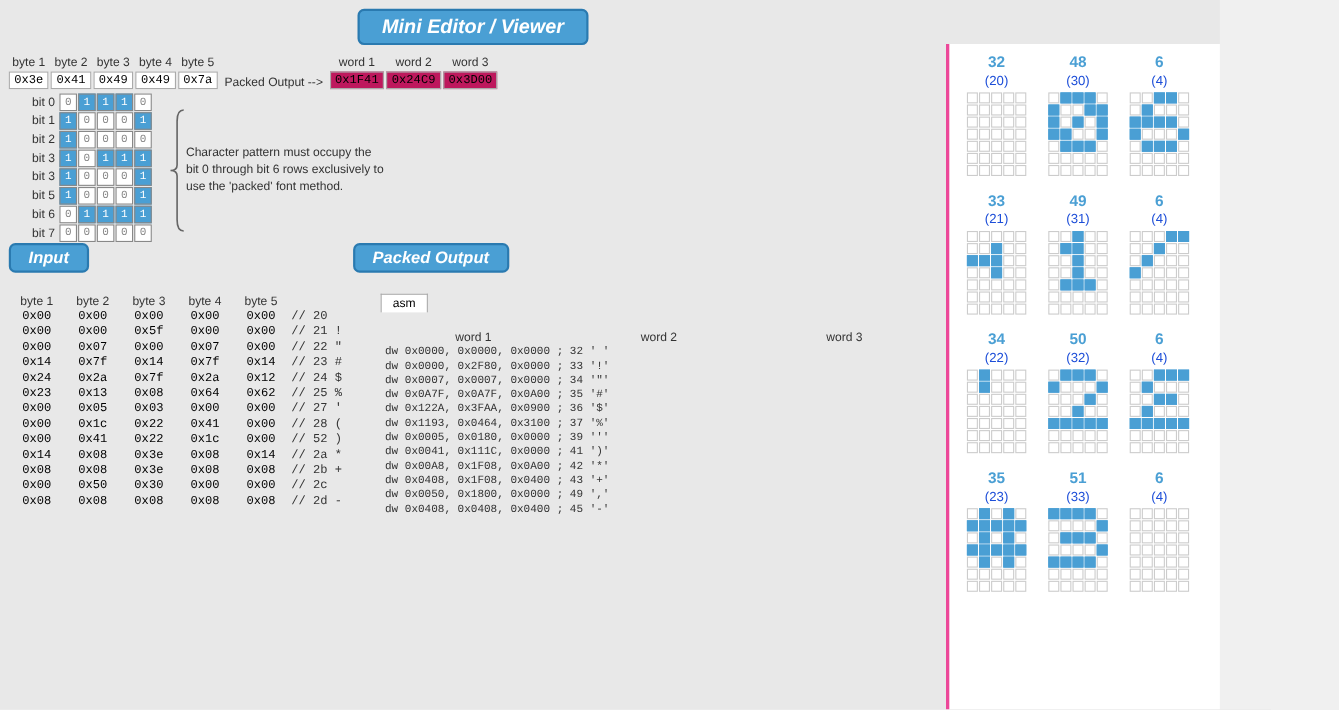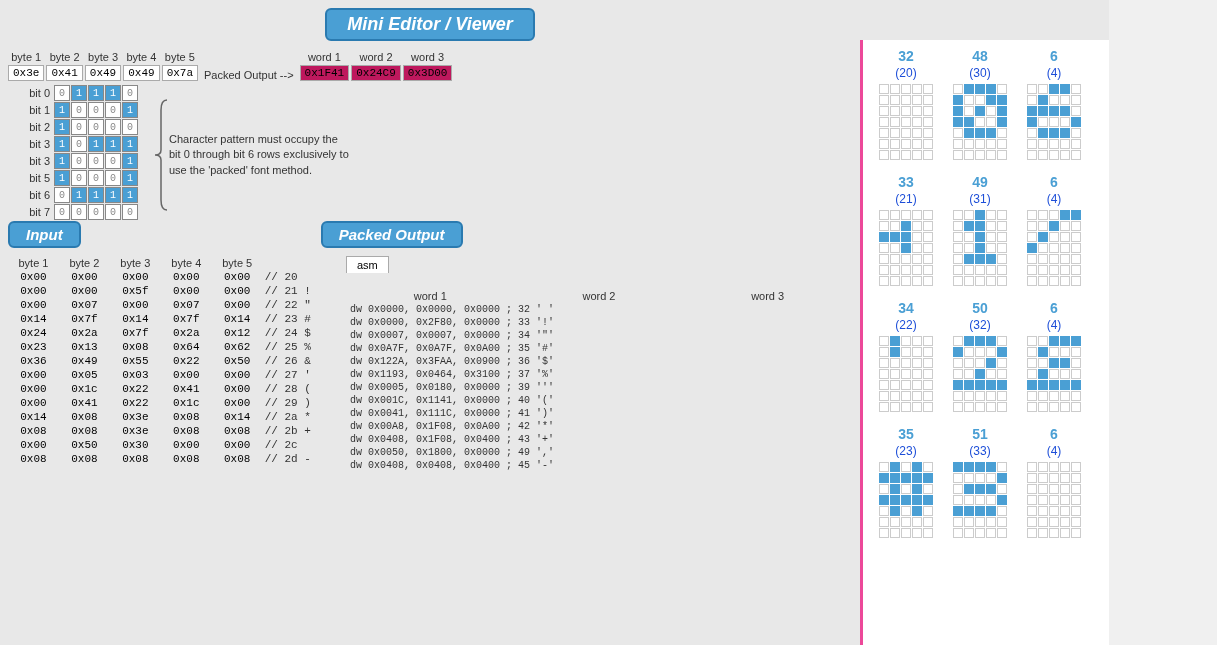--- a/index.html
+++ b/index.html
@@ -447,21 +447,21 @@
         </div>
 
       <div class="annotation-area">
         <svg width="16" height="120">
           <path d="M14,5 Q8,5 8,15 L8,55 Q8,60 2,60 Q8,60 8,65 L8,105 Q8,115 14,115" fill="none" stroke="#666" stroke-width="1.5"></path>
         </svg>
         <span class="annotation-text">Character pattern must occupy the bit 0 through bit 6 rows exclusively to use the 'packed' font method.</span>
       </div>
     </div>
 
-    <div style="display:flex; align-items:center; margin-bottom:8px; gap: 240px;">
+    <div style="display:flex; align-items:center; margin-bottom:19px; gap: 240px;">
       <span class="section-badge">Input</span>
       <span class="section-badge">Packed Output</span>
     </div>
 
     <div class="bottom-section">
 
       <div class="input-area">
         <table class="data-table">
           <thead>
             <tr id="input-header-row">
@@ -516,28 +516,20 @@
               </tr>
               <tr>
                 <td>0x23</td>
                 <td>0x13</td>
                 <td>0x08</td>
                 <td>0x64</td>
                 <td>0x62</td>
                 <td class="comment">// 25 %</td>
               </tr>
               <tr>
-                <td>0x36</td>
-                <td>0x49</td>
-                <td>0x55</td>
-                <td>0x22</td>
-                <td>0x50</td>
-                <td class="comment">// 26 &amp;</td>
-              </tr>
-              <tr>
                 <td>0x00</td>
                 <td>0x05</td>
                 <td>0x03</td>
                 <td>0x00</td>
                 <td>0x00</td>
                 <td class="comment">// 27 '</td>
               </tr>
               <tr>
                 <td>0x00</td>
                 <td>0x1c</td>
@@ -545,21 +537,21 @@
                 <td>0x41</td>
                 <td>0x00</td>
                 <td class="comment">// 28 (</td>
               </tr>
               <tr>
                 <td>0x00</td>
                 <td>0x41</td>
                 <td>0x22</td>
                 <td>0x1c</td>
                 <td>0x00</td>
-                <td class="comment">// 29 )</td>
+                <td class="comment">// 52 )</td>
               </tr>
               <tr>
                 <td>0x14</td>
                 <td>0x08</td>
                 <td>0x3e</td>
                 <td>0x08</td>
                 <td>0x14</td>
                 <td class="comment">// 2a *</td>
               </tr>
               <tr>
@@ -618,23 +610,20 @@
               <tr>
                 <td colspan="3">dw 0x122A, 0x3FAA, 0x0900 ;  36  '$'</td>
               </tr>
               <tr>
                 <td colspan="3">dw 0x1193, 0x0464, 0x3100 ;  37  '%'</td>
               </tr>
               <tr>
                 <td colspan="3">dw 0x0005, 0x0180, 0x0000 ;  39  '''</td>
               </tr>
               <tr>
-                <td colspan="3">dw 0x001C, 0x1141, 0x0000 ;  40  '('</td>
-              </tr>
-              <tr>
                 <td colspan="3">dw 0x0041, 0x111C, 0x0000 ;  41  ')'</td>
               </tr>
               <tr>
                 <td colspan="3">dw 0x00A8, 0x1F08, 0x0A00 ;  42  '*'</td>
               </tr>
               <tr>
                 <td colspan="3">dw 0x0408, 0x1F08, 0x0400 ;  43  '+'</td>
               </tr>
               <tr>
                 <td colspan="3">dw 0x0050, 0x1800, 0x0000 ;  49  ','</td>

